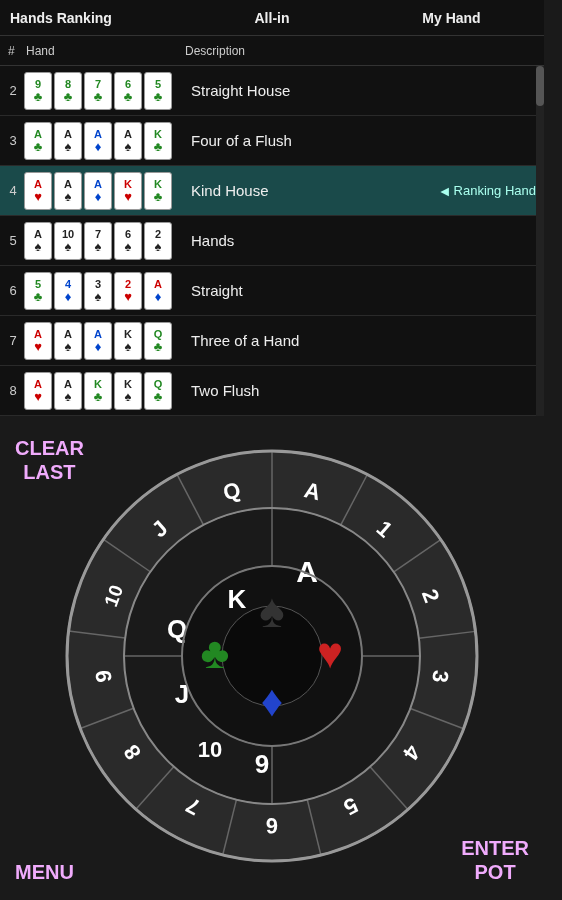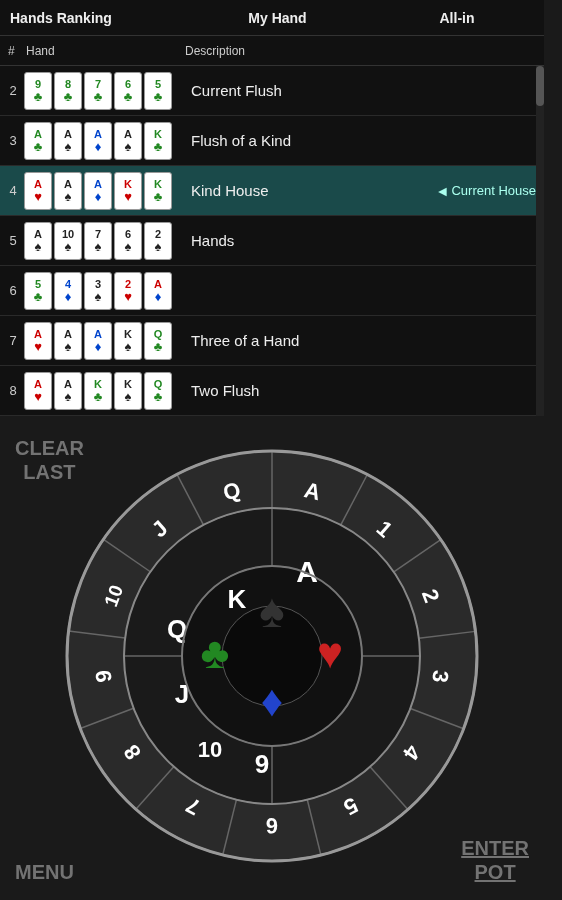--- a/index.html
+++ b/index.html
@@ -132,28 +132,28 @@
     }
     .wheel-corners {
       position: absolute;
       top: 0; left: 0; right: 0; bottom: 0;
       pointer-events: none;
     }
     .corner-label {
       position: absolute;
       font-size: 20px;
       font-weight: bold;
-      color: #737373;
+      color: #f0abfc;
       text-align: center;
       line-height: 1.2;
     }
     .corner-tl { top: 20px; left: 15px; }
     .corner-tr { top: 20px; right: 15px; }
     .corner-bl { bottom: 20px; left: 15px; }
-    .corner-br { bottom: 20px; right: 15px; text-decoration: underline; }
+    .corner-br { bottom: 20px; right: 15px; }
 
     .wheel-container {
       position: relative;
       width: 420px;
       height: 420px;
       margin-top: 30px;
     }
 
     .wheel-svg {
       width: 100%;
@@ -176,22 +176,22 @@
       border-radius: 4px;
     }
   </style>
 </head>
 <body>
 
 <div style="width:544px;height:900px;position:relative;overflow:hidden;">
 
   <div class="header">
     <div class="header-col rank-col">Hands Ranking</div>
+    <div class="header-col allin-col">All-in</div>
     <div class="header-col myhand-col">My Hand</div>
-    <div class="header-col allin-col">All-in</div>
   </div>
 
   <div class="sub-header">
     <div class="sub-col num">#</div>
     <div class="sub-col hand">Hand</div>
     <div class="sub-col desc">Description</div>
   </div>
 
   <div style="position:relative;">
 
@@ -212,21 +212,21 @@
           </div>
         <div class="card">
             <span class="rank" style="color:#228822;">6</span>
             <span class="suit suit-club">♣</span>
           </div>
         <div class="card">
             <span class="rank" style="color:#228822;">5</span>
             <span class="suit suit-club">♣</span>
           </div>
       </div>
-      <div class="hand-desc">Current Flush</div>
+      <div class="hand-desc">Straight House</div>
     </div>
 
     <div class="hand-row">
       <div class="row-num">3</div>
       <div class="cards-area">
         <div class="card">
             <span class="rank" style="color:#228822;">A</span>
             <span class="suit suit-club">♣</span>
           </div>
         <div class="card">
@@ -239,21 +239,21 @@
           </div>
         <div class="card">
             <span class="rank" style="color:#222;">A</span>
             <span class="suit suit-spade">♠</span>
           </div>
         <div class="card">
             <span class="rank" style="color:#228822;">K</span>
             <span class="suit suit-club">♣</span>
           </div>
       </div>
-      <div class="hand-desc">Flush of a Kind</div>
+      <div class="hand-desc">Four of a Flush</div>
     </div>
 
     <div class="hand-row active">
       <div class="row-num">4</div>
       <div class="cards-area">
         <div class="card">
             <span class="rank" style="color:#cc0000;">A</span>
             <span class="suit suit-heart">♥</span>
           </div>
         <div class="card">
@@ -269,21 +269,21 @@
             <span class="suit suit-heart">♥</span>
           </div>
         <div class="card">
             <span class="rank" style="color:#228822;">K</span>
             <span class="suit suit-club">♣</span>
           </div>
       </div>
       <div class="hand-desc">Kind House</div>
       <div class="current-hand-label">
         <span class="current-hand-arrow">◄</span>
-        <span>Current House</span>
+        <span>Ranking Hand</span>
       </div>
     </div>
 
     <div class="hand-row">
       <div class="row-num">5</div>
       <div class="cards-area">
         <div class="card">
             <span class="rank" style="color:#222;">A</span>
             <span class="suit suit-spade">♠</span>
           </div>
@@ -324,20 +324,21 @@
           </div>
         <div class="card">
             <span class="rank" style="color:#cc0000;">2</span>
             <span class="suit suit-heart">♥</span>
           </div>
         <div class="card">
             <span class="rank" style="color:#cc0000;">A</span>
             <span class="suit suit-diamond" style="color:#0044cc;">♦</span>
           </div>
       </div>
+      <div class="hand-desc">Straight</div>
     </div>
 
     <div class="hand-row">
       <div class="row-num">7</div>
       <div class="cards-area">
         <div class="card">
             <span class="rank" style="color:#cc0000;">A</span>
             <span class="suit suit-heart">♥</span>
           </div>
         <div class="card">

